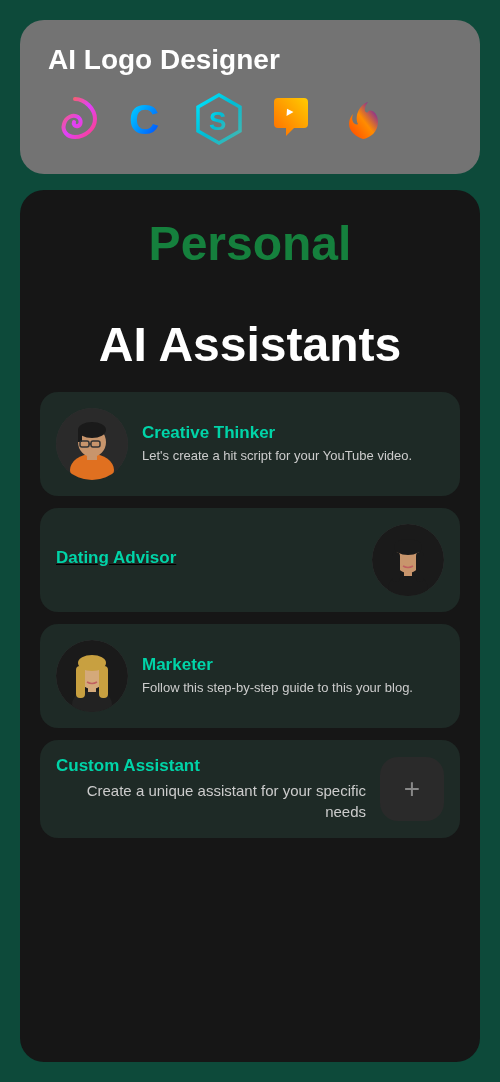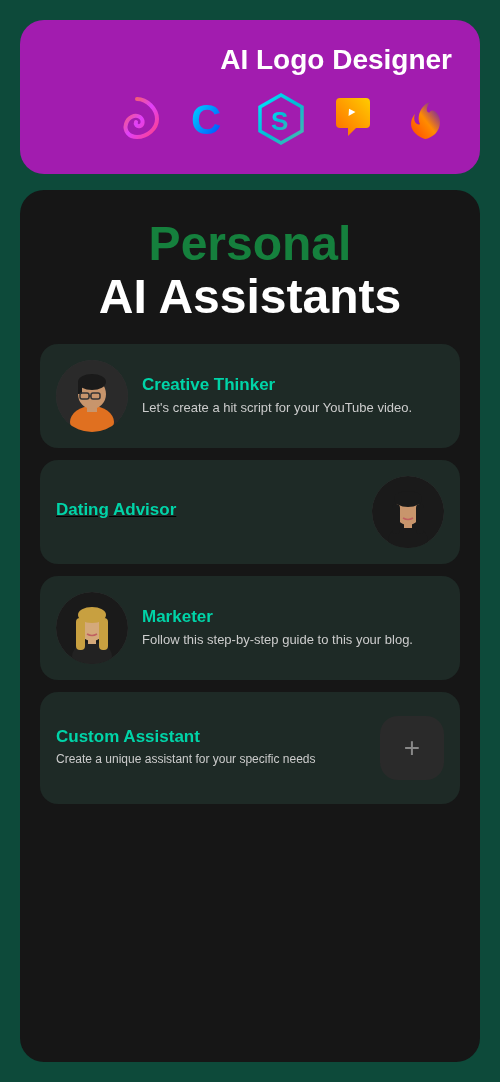--- a/index.html
+++ b/index.html
@@ -17,26 +17,26 @@
       flex-direction: column;
       align-items: center;
       padding: 20px 20px;
       gap: 16px;
       overflow: hidden;
     }
 
     
     .logo-card {
       width: 100%;
-      background: #a21caf;
+      background: #737373;
       border-radius: 24px;
       padding: 24px 28px 28px;
       display: flex;
       flex-direction: column;
-      align-items: flex-end;
+      align-items: flex-start;
       gap: 16px;
     }
 
     .logo-title {
       font-size: 28px;
       font-weight: 800;
       color: #ffffff;
       text-align: center;
     }
 
@@ -78,20 +78,21 @@
       font-weight: 800;
       color: #15803d;
       display: block;
     }
 
     .main-title-line2 {
       font-size: 48px;
       font-weight: 800;
       color: #ffffff;
       display: block;
+      margin-top: 48px;
     }
 
     .assistants-list {
       width: 100%;
       display: flex;
       flex-direction: column;
       gap: 12px;
     }
 
     
@@ -147,40 +148,41 @@
       color: #cccccc;
       line-height: 1.4;
     }
 
     
     .custom-card {
       background: #1e2a26;
       border-radius: 18px;
       display: flex;
       align-items: center;
-      padding: 24px 16px;
+      padding: 16px 16px;
       gap: 14px;
       width: 100%;
     }
 
     .custom-text {
       flex: 1;
     }
 
     .custom-role {
       font-size: 17px;
       font-weight: 700;
       color: #00d4a8;
       margin-bottom: 4px;
     }
 
     .custom-desc {
-      font-size: 12px;
+      font-size: 15px;
       color: #cccccc;
       line-height: 1.4;
+      text-align: right;
     }
 
     .add-button {
       width: 64px;
       height: 64px;
       border-radius: 18px;
       background: #2a2a2a;
       display: flex;
       align-items: center;
       justify-content: center;

